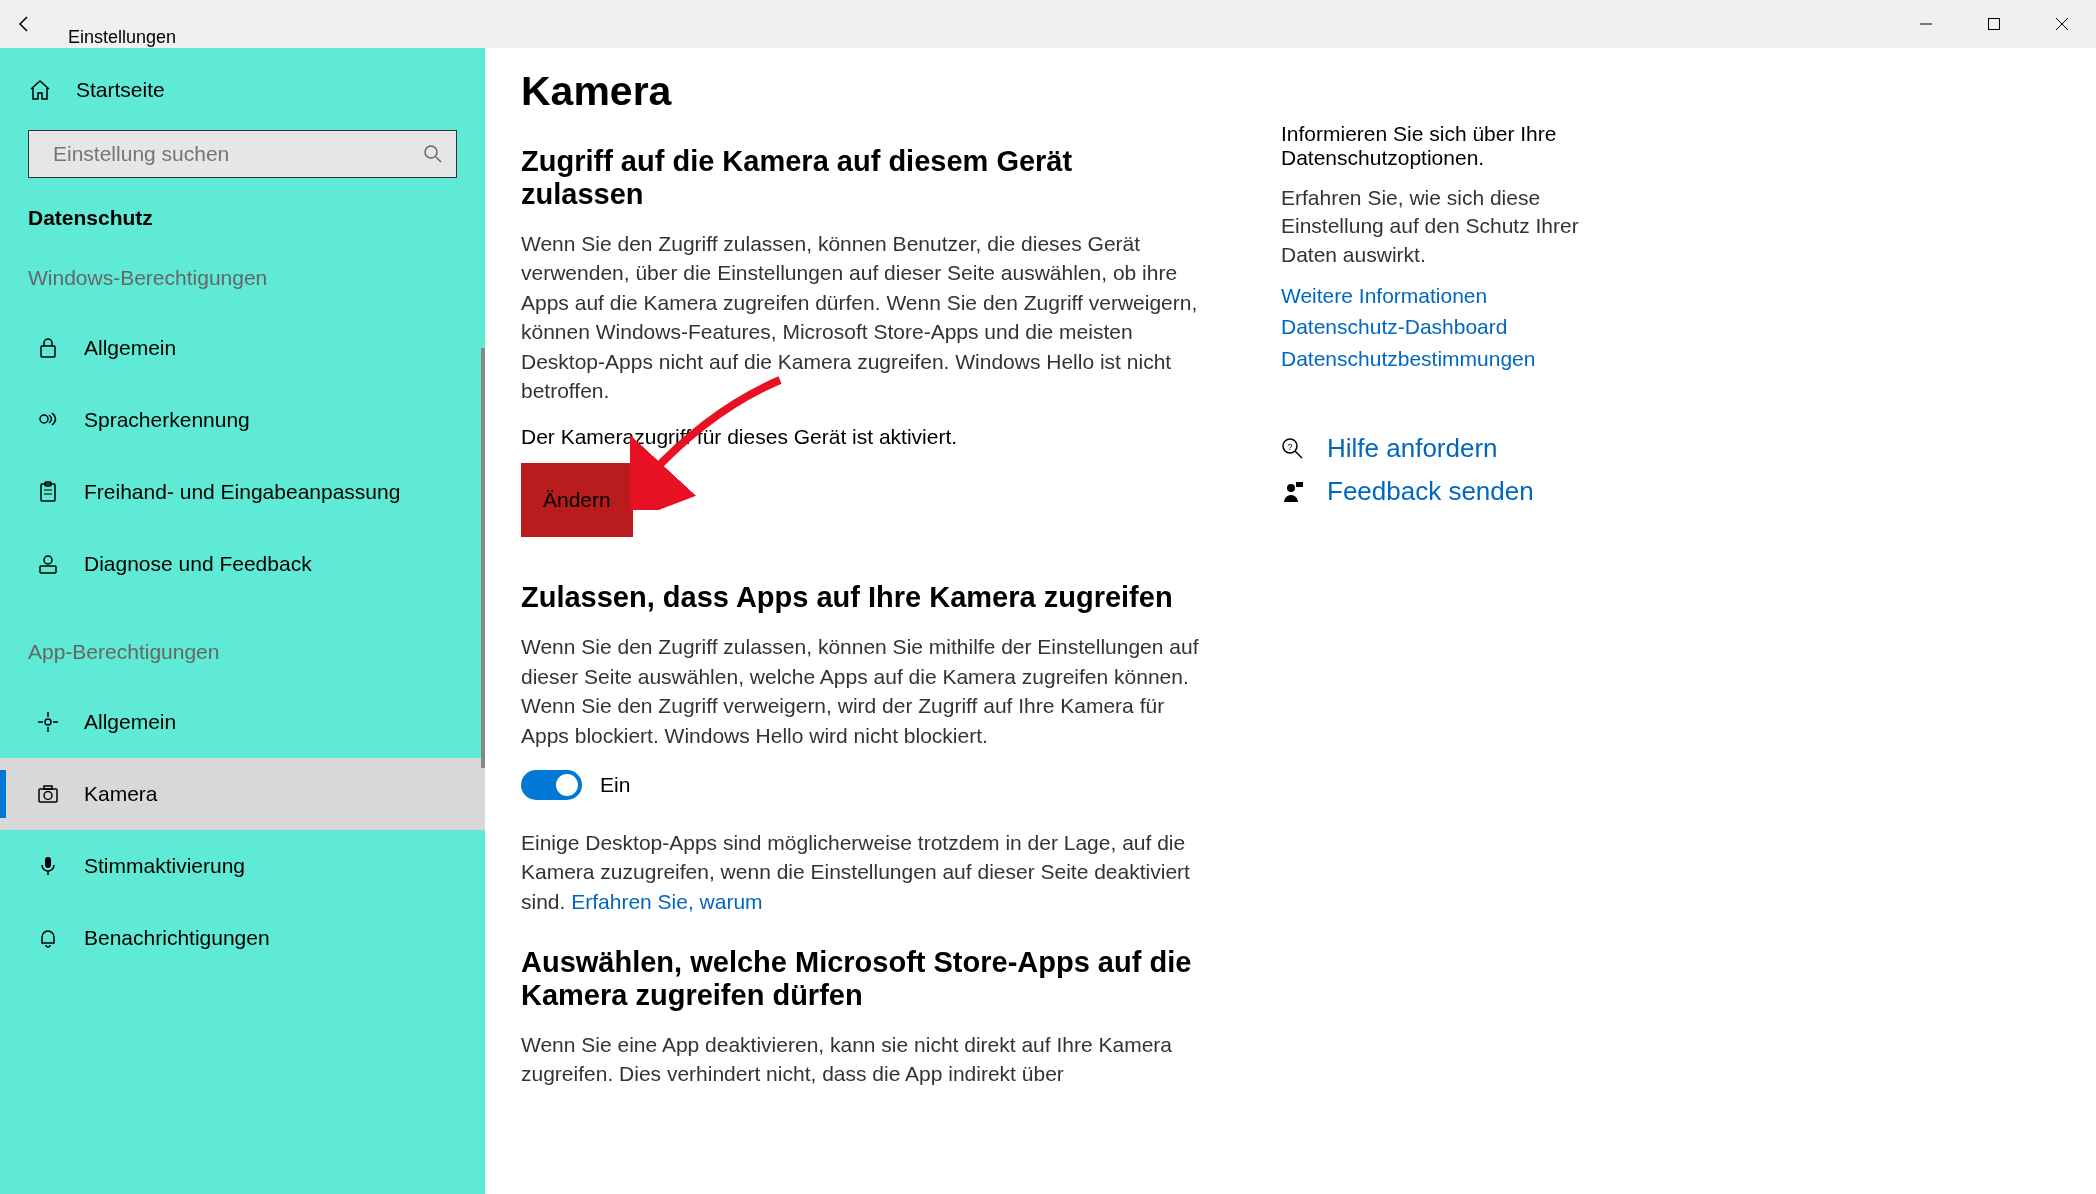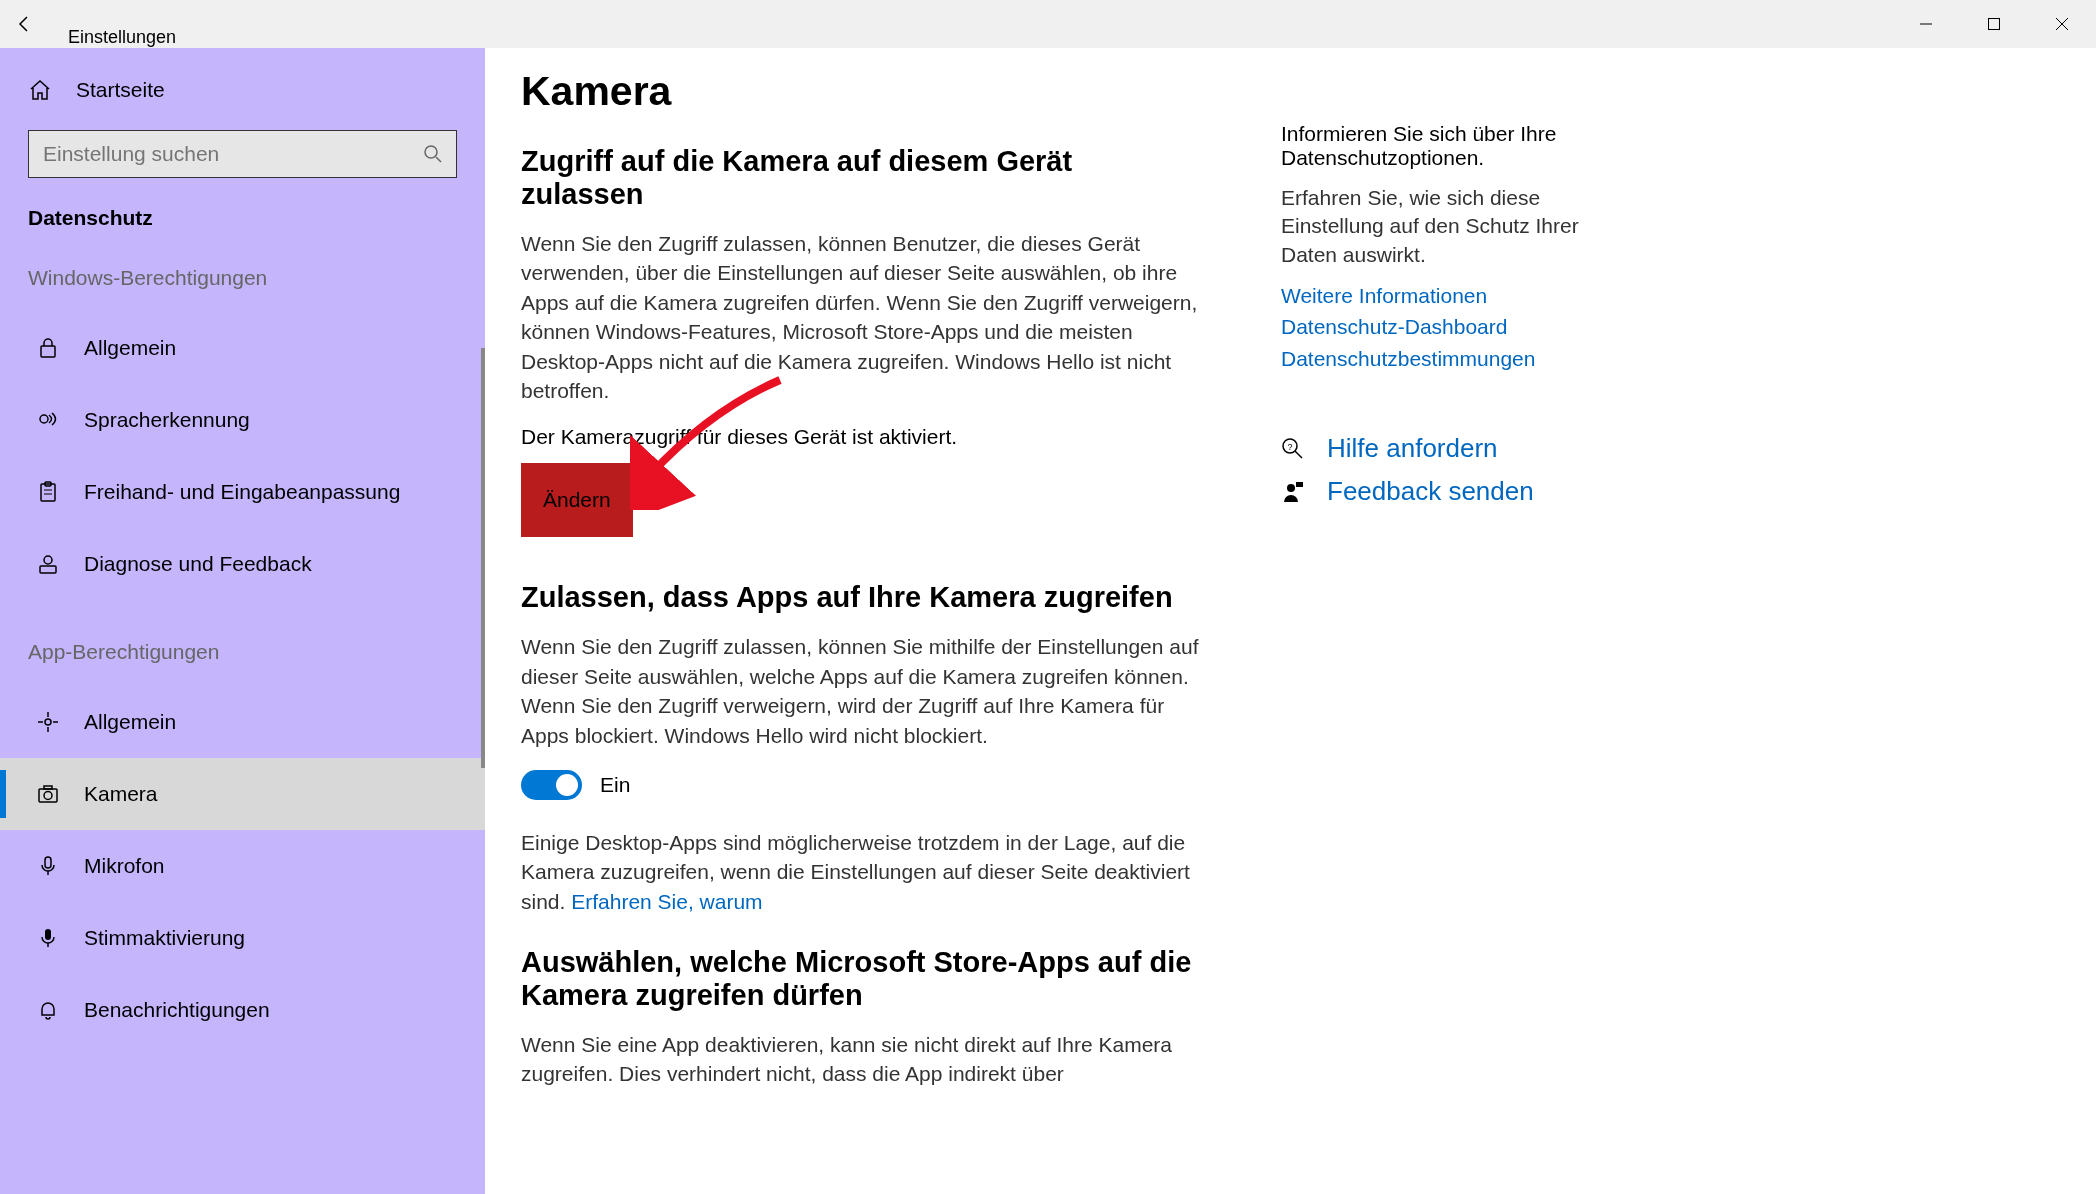--- a/index.html
+++ b/index.html
@@ -5,28 +5,28 @@
 * { margin: 0; padding: 0; box-sizing: border-box; font-family: "Segoe UI", sans-serif; }
 body { background: #fff; color: #000; width: 2096px; height: 1194px; overflow: hidden; position: relative; }
 
 .titlebar { height: 48px; display: flex; align-items: flex-end; position: relative; background: #f0f0f0; }
 .titlebar .back { width: 48px; height: 48px; display: flex; align-items: center; justify-content: center; cursor: pointer; }
 .titlebar .title { font-size: 18px; color: #000; margin-left: 20px; }
 .titlebar .win-controls { position: absolute; right: 0; top: 0; display: flex; }
 .titlebar .win-controls div { width: 68px; height: 48px; display: flex; align-items: center; justify-content: center; cursor: pointer; }
 
 .main { display: flex; height: calc(100% - 48px); }
-.sidebar { width: 485px; background: #c4b5fd; padding-top: 30px; position: relative; }
+.sidebar { width: 485px; background: #5eead4; padding-top: 30px; position: relative; }
 .sidebar-inner { padding-left: 28px; padding-right: 28px; }
 .home-row { display: flex; align-items: center; gap: 24px; cursor: pointer; margin-bottom: 28px; }
 .home-row .icon { width: 24px; }
 .home-row .label { font-size: 21px; }
 
 .search-box { position: relative; margin-bottom: 28px; }
-.search-box input { width: 100%; height: 48px; border: 1px solid #333; padding: 0 44px 0 14px; font-size: 21px; background: #e6e6e6; outline: none; }
+.search-box input { width: 100%; height: 48px; border: 1px solid #333; padding: 0 44px 0 24px; font-size: 21px; background: #e6e6e6; outline: none; }
 .search-box .search-icon { position: absolute; right: 14px; top: 50%; transform: translateY(-50%); color: #666; }
 
 .category-title { font-size: 21px; font-weight: 600; margin-bottom: 36px; }
 .group-title { font-size: 21px; color: #666; margin-bottom: 22px; padding-left: 28px; }
 
 .nav-item { height: 72px; display: flex; align-items: center; gap: 24px; cursor: pointer; padding-left: 36px; position: relative; }
 .nav-item .icon { width: 24px; display: flex; align-items: center; justify-content: center; }
 .nav-item .label { font-size: 21px; }
 .nav-item.selected { background: #d8d8d8; }
 .nav-item.selected::before { content: ""; position: absolute; left: 0; top: 12px; bottom: 12px; width: 6px; background: #0078d4; }
@@ -177,30 +177,20 @@
             <rect x="2" y="6" width="18" height="13" rx="1" stroke="#000" stroke-width="1.5" fill="none"></rect>
             <circle cx="11" cy="12.5" r="4" stroke="#000" stroke-width="1.5" fill="none"></circle>
             <rect x="7" y="3" width="8" height="3" stroke="#000" stroke-width="1.5" fill="none"></rect>
           </svg>
         </span>
       <span class="label">Kamera</span>
     </div>
     <div class="nav-item">
       <span class="icon">
           <svg width="22" height="22" viewBox="0 0 22 22">
-            <rect x="8" y="2" width="6" height="11" rx="3" stroke="#000" stroke-width="1.5" fill="none"></rect>
-            <path d="M5 10 a6 6 0 0 0 12 0" stroke="#000" stroke-width="1.5" fill="none"></path>
-            <line x1="11" y1="16" x2="11" y2="20" stroke="#000" stroke-width="1.5"></line>
-          </svg>
-        </span>
-      <span class="label">Mikrofon</span>
-    </div>
-    <div class="nav-item">
-      <span class="icon">
-          <svg width="22" height="22" viewBox="0 0 22 22">
             <rect x="8" y="2" width="6" height="11" rx="3" fill="#000"></rect>
             <path d="M5 10 a6 6 0 0 0 12 0" stroke="#000" stroke-width="1.5" fill="none"></path>
             <line x1="11" y1="16" x2="11" y2="20" stroke="#000" stroke-width="1.5"></line>
           </svg>
         </span>
       <span class="label">Stimmaktivierung</span>
     </div>
     <div class="nav-item">
       <span class="icon">
           <svg width="22" height="22" viewBox="0 0 22 22">

